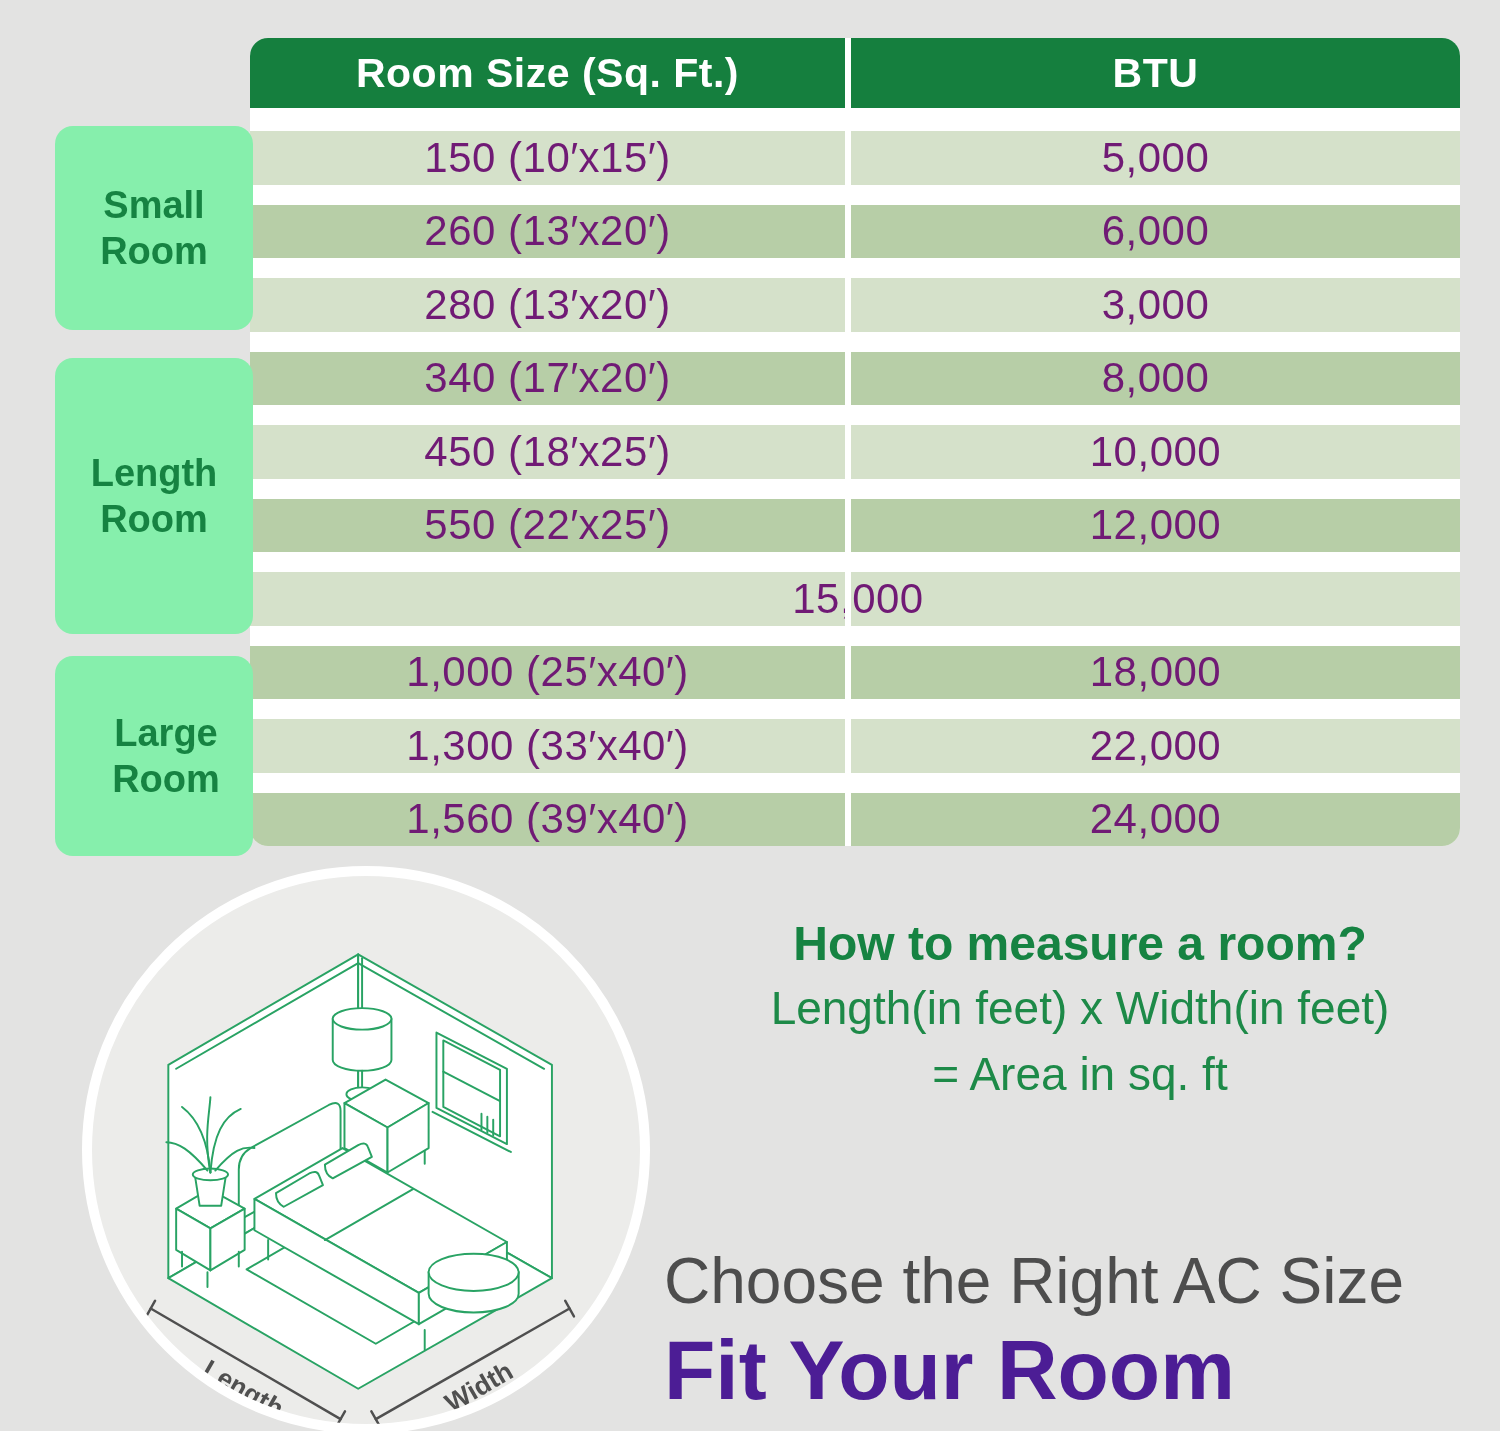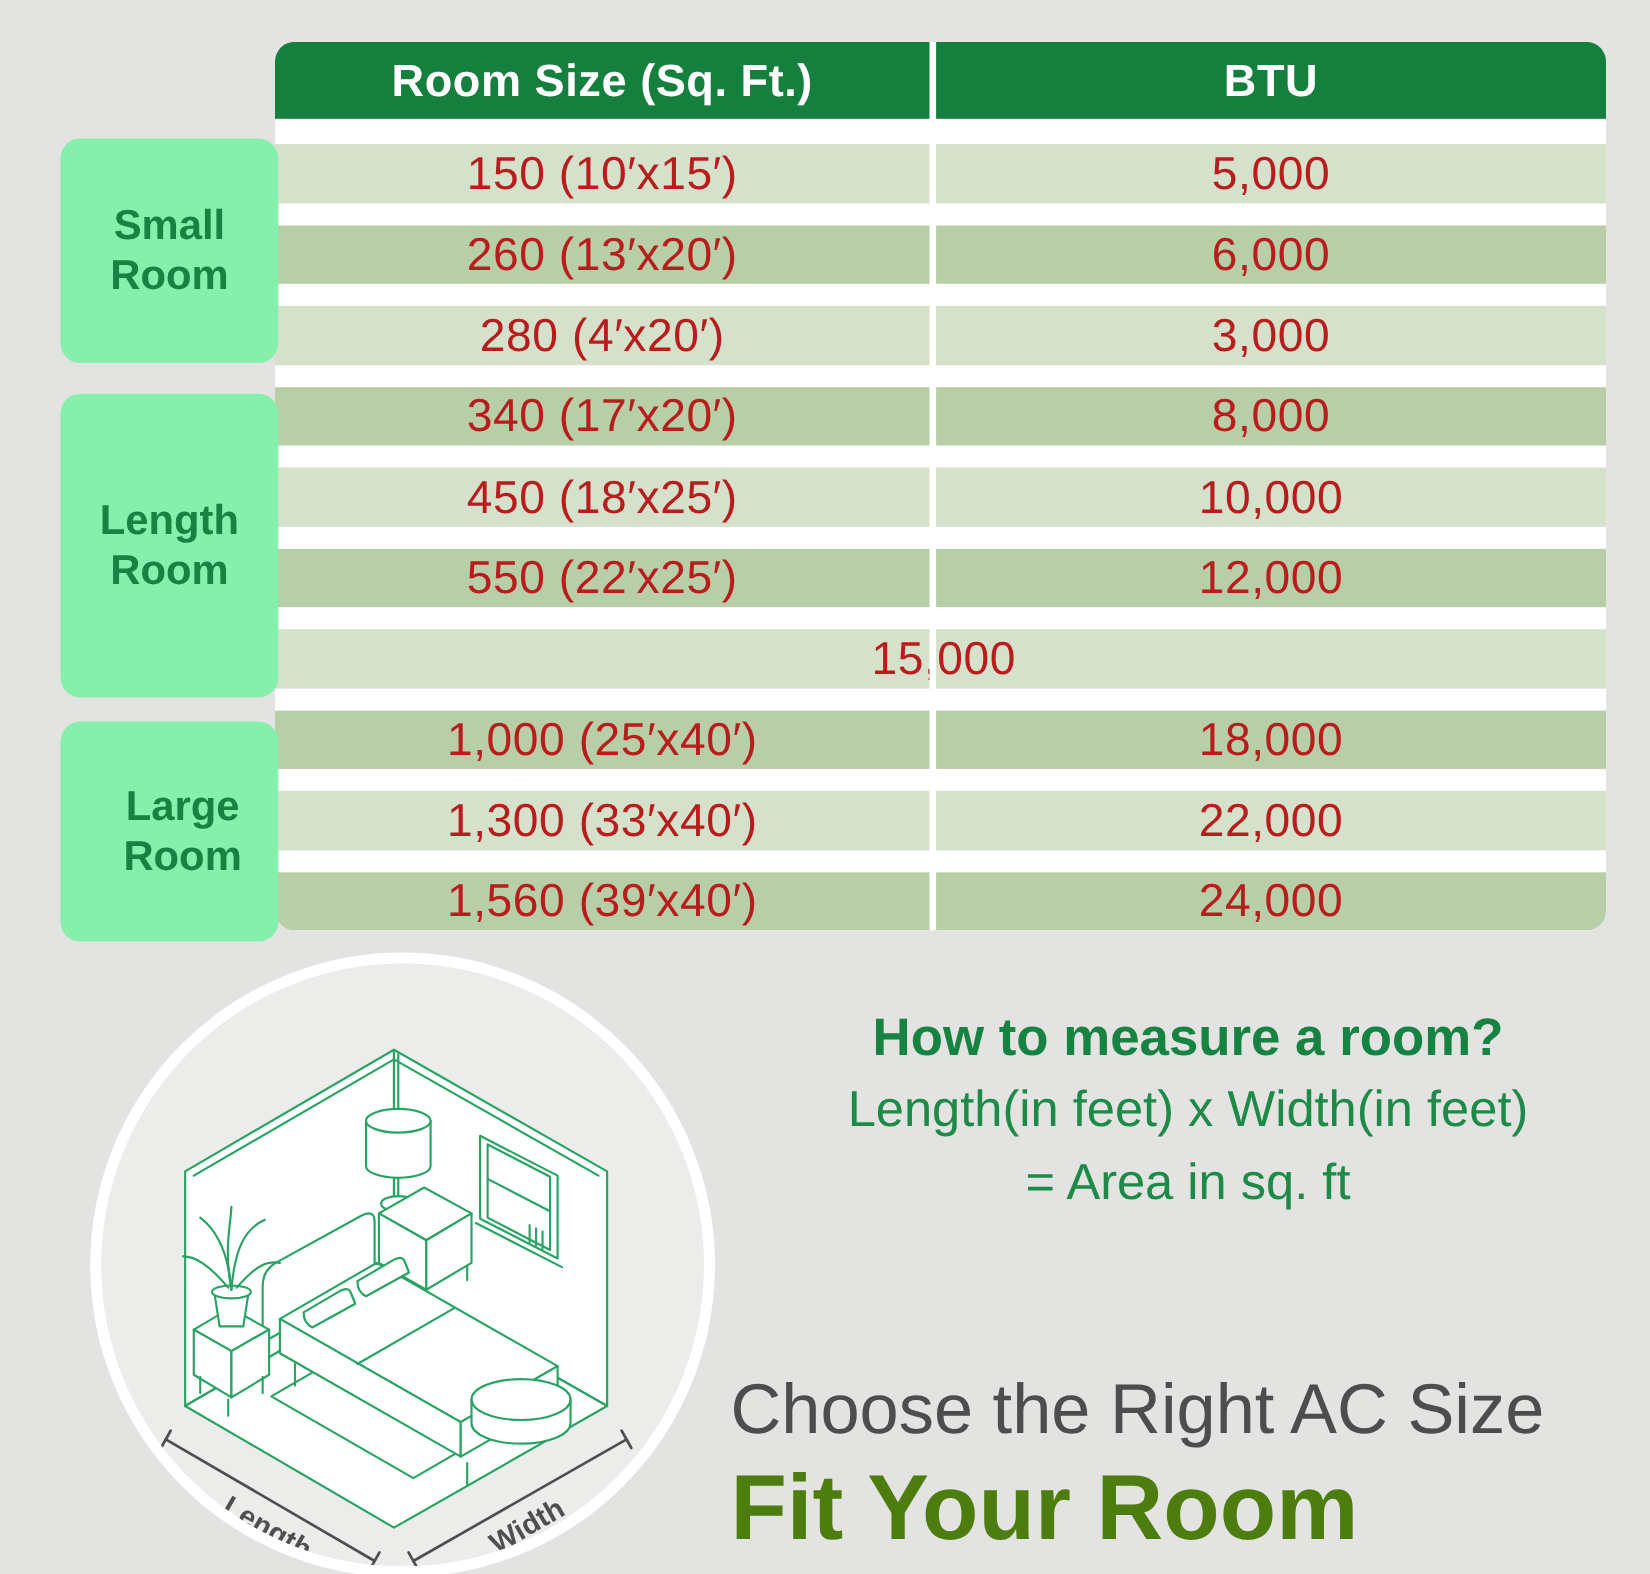--- a/index.html
+++ b/index.html
@@ -19,21 +19,21 @@
   .tbl-header { height:70px; flex:none; background:#157f3e; display:flex; margin-bottom:3px; }
   .tbl-row { flex:1; display:flex; }
   .tbl-row.light { background:#d5e1ca; }
   .tbl-row.dark  { background:#b7cea7;justify-content:flex-end; }
   .cell-1 { width:595px; display:flex; align-items:center; justify-content:center; }
   .cell-2 { flex:1; margin-left:6px; display:flex; align-items:center; justify-content:center; }
   .tbl-header .cell-1, .tbl-header .cell-2 {
     color:#ffffff; font-weight:bold; font-size:41px; letter-spacing:0.5px;
   }
   .tbl-row .cell-1, .tbl-row .cell-2 {
-    color:#b91c1c; font-size:42px; letter-spacing:0.5px;
+    color:#701a75; font-size:42px; letter-spacing:0.5px;
   }
   .col-divider {
     position:absolute; left:595px; top:0; width:6px; height:100%;
     background:#ffffff; z-index:3;
   }
 
   
   .cat-box {
     position:absolute; left:55px; width:198px; background:#86efac; border-radius:18px;
     display:flex; flex-direction:column; align-items:center; justify-content:center;
@@ -54,41 +54,41 @@
   
   .measure-block {
     position:absolute; left:655px; top:913px; width:850px; text-align:center;
   }
   .measure-title { color:#168342; font-weight:bold; font-size:48px; line-height:62px; }
   .measure-line  { color:#1d8a48; font-size:46px; line-height:66px; }
 
   
   .footer-block { position:absolute; left:664px; top:1243px; width:820px; }
   .footer-subtitle { color:#4d4d4d; font-size:64px; line-height:76px; font-weight:400; }
-  .footer-title    { color:#4d7c0f; font-size:84px; line-height:98px; font-weight:bold; margin-top:2px; }
+  .footer-title    { color:#4c1d95; font-size:84px; line-height:98px; font-weight:bold; margin-top:2px; }
 </style>
 </head>
 <body>
 
 <div class="btu-table">
   <div class="col-divider"></div>
   <div class="tbl-header">
     <div class="cell-1">Room Size (Sq. Ft.)</div>
     <div class="cell-2">BTU</div>
   </div>
   <div class="tbl-row light">
     <div class="cell-1">150 (10′x15′)</div>
     <div class="cell-2">5,000</div>
   </div>
   <div class="tbl-row dark">
     <div class="cell-1">260 (13′x20′)</div>
     <div class="cell-2">6,000</div>
   </div>
   <div class="tbl-row light">
-    <div class="cell-1">280 (4′x20′)</div>
+    <div class="cell-1">280 (13′x20′)</div>
     <div class="cell-2">3,000</div>
   </div>
   <div class="tbl-row dark">
     <div class="cell-1">340 (17′x20′)</div>
     <div class="cell-2">8,000</div>
   </div>
   <div class="tbl-row light">
     <div class="cell-1">450 (18′x25′)</div>
     <div class="cell-2">10,000</div>
   </div>

